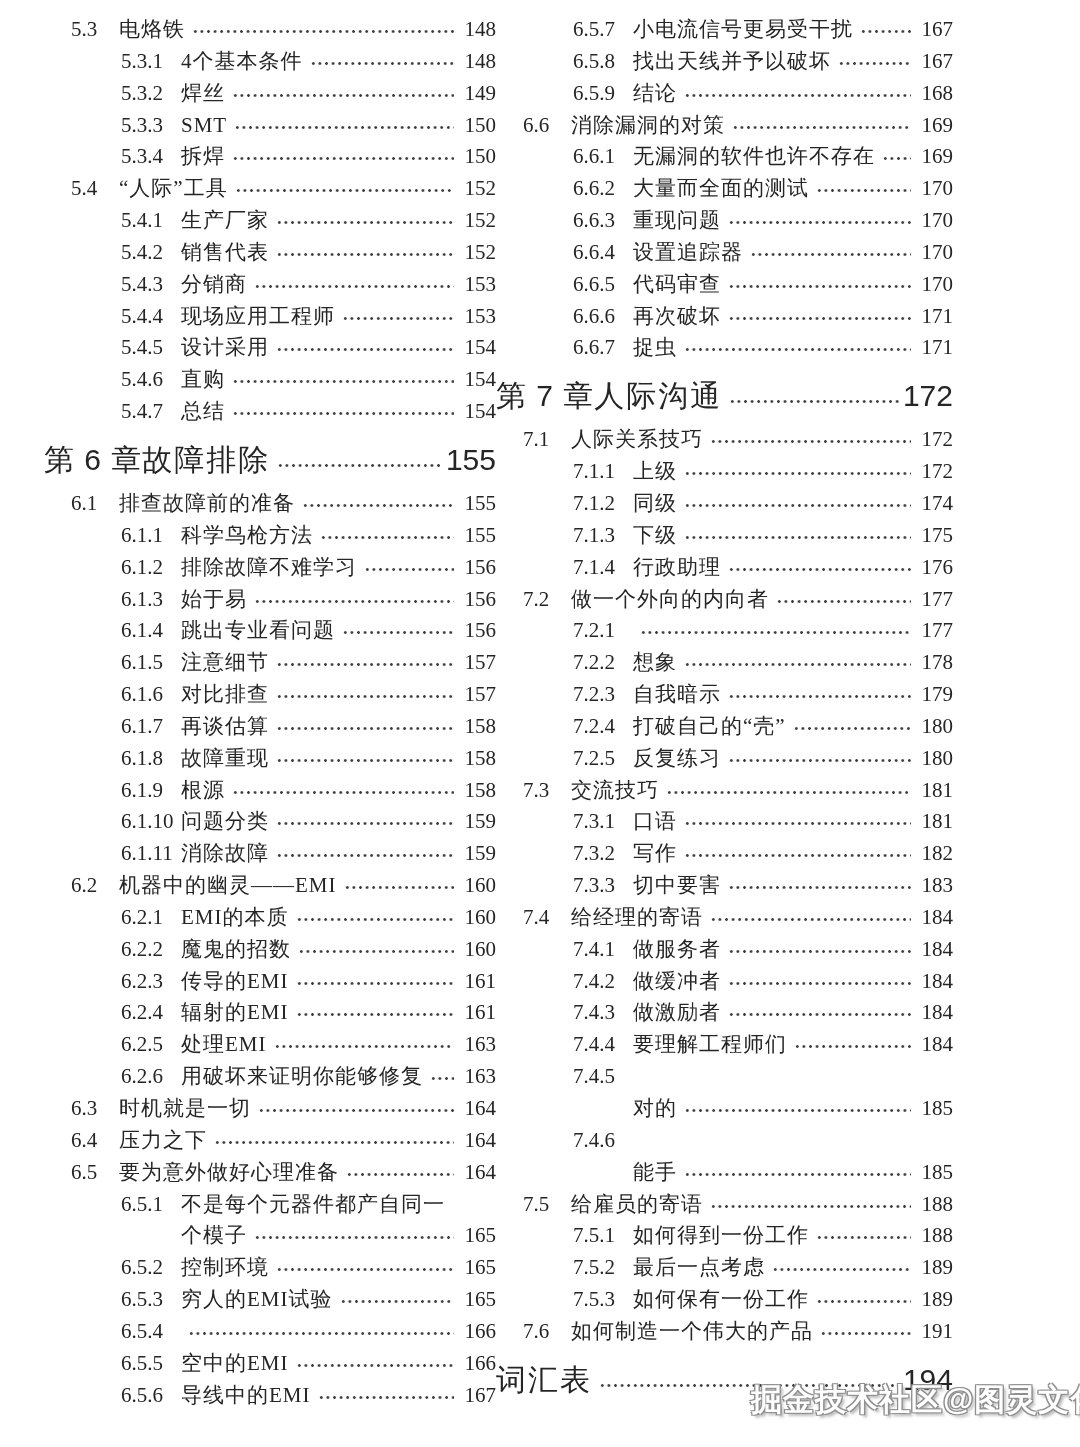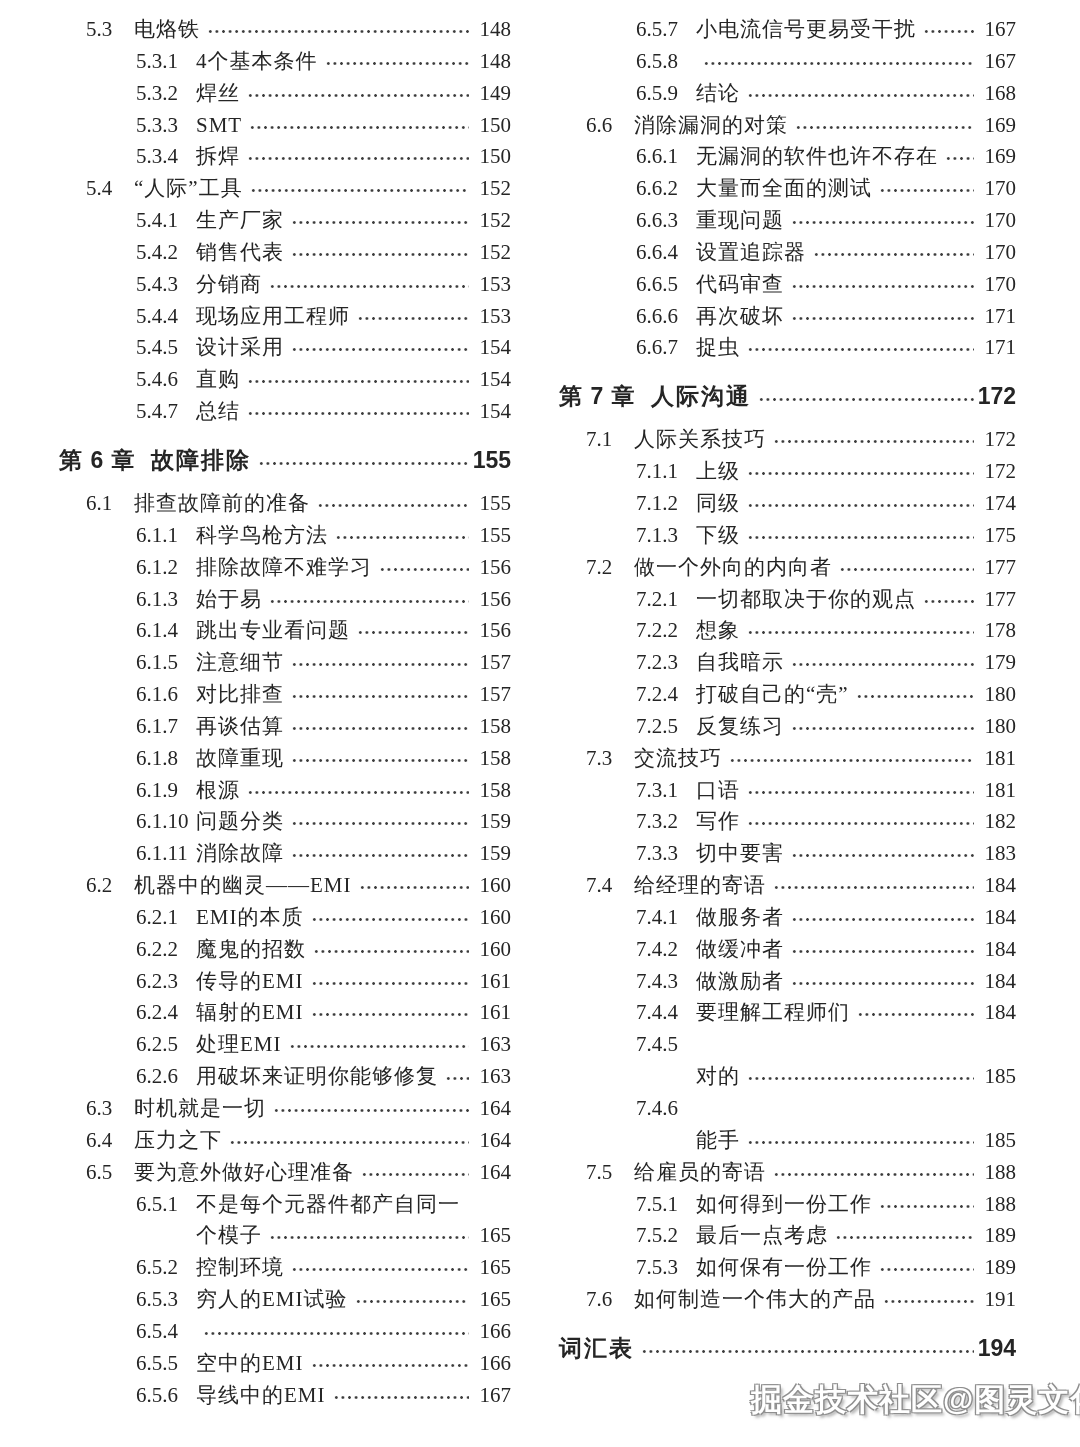--- a/index.html
+++ b/index.html
@@ -4,21 +4,21 @@
 <style>
   * { margin:0; padding:0; box-sizing:border-box; }
   html,body { width:1080px; height:1447px; }
   body {
     background:#ffffff;
     color:#252525;
     font-family:"Liberation Serif","DejaVu Serif",serif;
     position:relative;
     overflow:hidden;
   }
-  .page { display:flex; padding:14px 0 0 59px; gap:48px; }
+  .page { display:flex; padding:14px 0 0 44px; }
   .col { display:flex; flex-direction:column; }
   .col-left  { width:452px; }
   .col-right { width:457px; }
 
   .row {
     display:flex;
     align-items:baseline;
     height:31.85px;
     line-height:31.85px;
     font-size:21px;
@@ -40,22 +40,22 @@
   .page-num { flex:none; min-width:38px; text-align:right; }
 
   .row.section    { padding-left:27px; }
   .row.section .num { min-width:48px; }
   .row.subsection { padding-left:77px; }
   .row.subsection .num { min-width:60px; }
   .row.continuation { padding-left:137px; }
 
   .row.chapter, .row.backmatter {
     font-family:"Liberation Sans","DejaVu Sans",sans-serif;
-    font-weight:bold;
-    font-size:23px;
+    font-weight:normal;
+    font-size:30px;
     height:34px;
     line-height:34px;
     margin:15px 0 11px 0;
   }
   .row.chapter .num { min-width:92px; letter-spacing:1px; }
   .row.chapter .title, .row.backmatter .title { letter-spacing:2px;text-align:right; }
   .row.backmatter { margin-bottom:8px; }
 
   .watermark {
     position:absolute;
@@ -338,20 +338,21 @@
     </div>
   <div class="col col-right">
       <div class="row subsection">
         <span class="num">6.5.7</span>
         <span class="title">小电流信号更易受干扰</span>
         <span class="leader"></span>
         <span class="page-num">167</span>
       </div>
       <div class="row subsection">
         <span class="num">6.5.8</span>
+        <span class="title">找出天线并予以破坏</span>
         <span class="leader"></span>
         <span class="page-num">167</span>
       </div>
       <div class="row subsection">
         <span class="num">6.5.9</span>
         <span class="title">结论</span>
         <span class="leader"></span>
         <span class="page-num">168</span>
       </div>
       <div class="row section">
@@ -425,29 +426,34 @@
         <span class="title">同级</span>
         <span class="leader"></span>
         <span class="page-num">174</span>
       </div>
       <div class="row subsection">
         <span class="num">7.1.3</span>
         <span class="title">下级</span>
         <span class="leader"></span>
         <span class="page-num">175</span>
       </div>
+      <div class="row subsection">
+        <span class="num">7.1.4</span>
+        <span class="title">行政助理</span>
+        <span class="leader"></span>
+        <span class="page-num">176</span>
+      </div>
       <div class="row section">
         <span class="num">7.2</span>
         <span class="title">做一个外向的内向者</span>
         <span class="leader"></span>
         <span class="page-num">177</span>
       </div>
       <div class="row subsection">
         <span class="num">7.2.1</span>
-        <span class="title">一切都取决于你的观点</span>
         <span class="leader"></span>
         <span class="page-num">177</span>
       </div>
       <div class="row subsection">
         <span class="num">7.2.2</span>
         <span class="title">想象</span>
         <span class="leader"></span>
         <span class="page-num">178</span>
       </div>
       <div class="row subsection">

